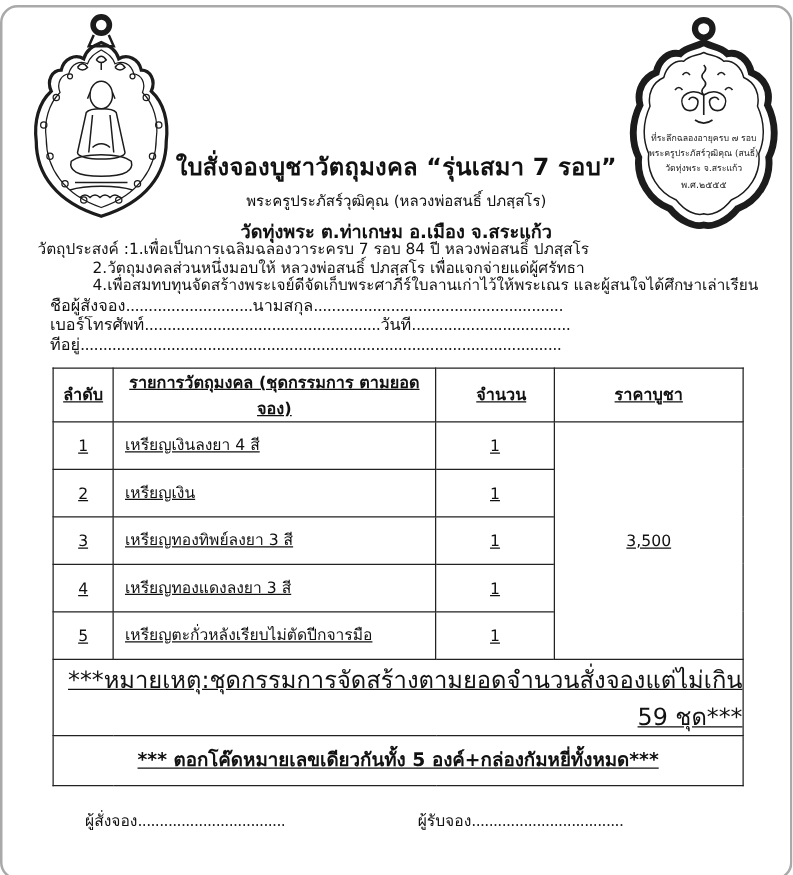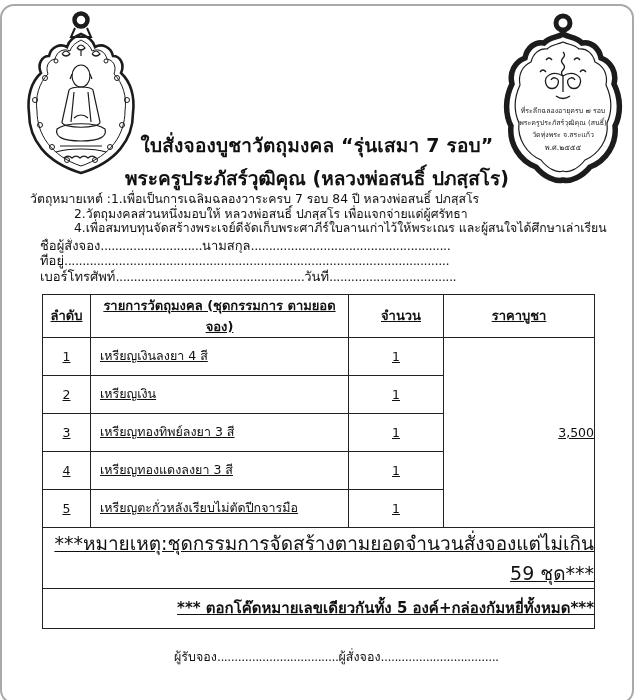--- a/index.html
+++ b/index.html
@@ -7,46 +7,46 @@
   body { font-family:"DejaVu Sans","Liberation Sans",sans-serif; color:#111; }
   .page {
     position:relative; width:634px; height:700px; margin:4px auto;
     background:#fff; border:2px solid #a9a9a9; border-radius:14px;
     overflow:hidden;
   }
   
   .header { position:relative; height:184px; }
   .amulet-front { position:absolute; left:20px; top:4px; }
   .amulet-back  { position:absolute; left:496px; top:6px; }
-  .titles { position:absolute; left:120px; right:120px; top:124px; text-align:center; }
+  .titles { position:absolute; left:120px; right:120px; top:112px; text-align:center; }
   .title-1 { font-size:19px; font-weight:bold; letter-spacing:.2px; }
-  .title-2 { font-size:19px; font-weight:bold; margin-top:3px; }
+  .title-2 { font-size:12px; font-weight:normal; margin-top:3px; }
   .title-3 { font-size:14.5px; font-weight:bold; margin-top:3px; }
   
   .purposes { padding:2px 10px 0 28px; font-size:12.3px; line-height:14.6px; white-space:nowrap; overflow:hidden; }
   .purpose-line { white-space:nowrap; }
   .purpose-line.indent { padding-left:44px; }
   
   .formlines { margin:2px 0 0 38px; width:482px; font-size:13px; line-height:15.6px; }
   .formline { white-space:nowrap; overflow:hidden; width:100%; }
   .dots { letter-spacing:-0.5px; color:#222; }
   
   table.order { border-collapse:collapse; margin:9px 0 0 40px; width:552px; table-layout:fixed;text-decoration:underline; }
   table.order td, table.order th { border:1.4px solid #222; }
   th.c-no    { width:48px; }
   th.c-item  { width:258px; }
   th.c-qty   { width:95px;padding-left:10px; }
   th.c-price { width:151px; }
   table.order th { height:34px; font-size:13px; font-weight:bold; text-align:center; }
   table.order td { height:38px; font-size:12.5px; }
   td.c-no, td.c-qty { text-align:center; }
   td.c-item { padding-left:9px; }
-  td.c-price { text-align:right; font-size:13px; }
+  td.c-price { text-align:center; font-size:13px; }
   tr.note1 td { height:33px; text-align:right; font-size:19px; }
-  tr.note2 td { height:40px; text-align:right; font-size:15px; font-weight:bold; }
+  tr.note2 td { height:40px; text-align:center; font-size:15px; font-weight:bold; }
   
   .signatures { display:flex; margin:18px 0 0 66px; font-size:12.5px; }
   .sig-right { margin-left:106px; }
   .sig { white-space:nowrap; }
   
   .announce { margin-top:46px; text-align:center; font-size:17.5px; font-weight:bold; letter-spacing:.2px; }
   svg .ln { fill:none; stroke:#1c1c1c; }
   svg text { font-family:"DejaVu Sans",sans-serif; fill:#1c1c1c; }
 </style>
 </head>
@@ -127,38 +127,39 @@
         <text x="65" y="101" font-size="7">ที่ระลึกฉลองอายุครบ ๗ รอบ</text>
         <text x="65" y="113" font-size="7">พระครูประภัสร์วุฒิคุณ (สนธิ์)</text>
         <text x="65" y="125" font-size="7">วัดทุ่งพระ จ.สระแก้ว</text>
         <text x="65" y="138" font-size="7.5">พ.ศ.๒๕๕๕</text>
       </g>
     </svg>
 
     <div class="titles">
       <div class="title-1">ใบสั่งจองบูชาวัตถุมงคล “รุ่นเสมา 7 รอบ”</div>
       <div class="title-2">พระครูประภัสร์วุฒิคุณ (หลวงพ่อสนธิ์ ปภสฺสโร)</div>
+      <div class="title-3">วัดทุ่งพระ ต.ท่าเกษม อ.เมือง จ.สระแก้ว</div>
     </div>
   </div>
 
   <div class="purposes">
-    <div class="purpose-line"><span>วัตถุหมายเหต์ :</span><span>1.เพื่อเป็นการเฉลิมฉลองวาระครบ 7 รอบ 84 ปี หลวงพ่อสนธิ์ ปภสฺสโร</span></div>
+    <div class="purpose-line"><span>วัตถุประสงค์ :</span><span>1.เพื่อเป็นการเฉลิมฉลองวาระครบ 7 รอบ 84 ปี หลวงพ่อสนธิ์ ปภสฺสโร</span></div>
     <div class="purpose-line indent">2.วัตถุมงคลส่วนหนึ่งมอบให้ หลวงพ่อสนธิ์ ปภสฺสโร เพื่อแจกจ่ายแด่ผู้ศรัทธา</div>
     <div class="purpose-line indent">4.เพื่อสมทบทุนจัดสร้างพระเจย์ดีจัดเก็บพระศาภีร์ใบลานเก่าไว้ให้พระเณร และผู้สนใจได้ศึกษาเล่าเรียน</div>
   </div>
 
   <div class="formlines">
     <div class="formline">
       <span>ชื่อผู้สั่งจอง</span><span class="dots">............................</span><span>นามสกุล</span><span class="dots">.......................................................</span>
     </div>
     <div class="formline">
+      <span>เบอร์โทรศัพท์</span><span class="dots">....................................................</span><span>วันที่</span><span class="dots">...................................</span>
+    </div>
+    <div class="formline">
       <span>ที่อยู่</span><span class="dots">..........................................................................................................</span>
-    </div>
-    <div class="formline">
-      <span>เบอร์โทรศัพท์</span><span class="dots">....................................................</span><span>วันที่</span><span class="dots">...................................</span>
     </div>
   </div>
 
   <table class="order">
     <thead>
       <tr>
         <th class="c-no">ลำดับ</th>
         <th class="c-item">รายการวัตถุมงคล (ชุดกรรมการ ตามยอดจอง)</th>
         <th class="c-qty">จำนวน</th>
         <th class="c-price">ราคาบูชา</th>
@@ -194,23 +195,23 @@
       <tr class="note1">
         <td colspan="4">***หมายเหตุ:ชุดกรรมการจัดสร้างตามยอดจำนวนสั่งจองแต่ไม่เกิน 59 ชุด***</td>
       </tr>
       <tr class="note2">
         <td colspan="4">***  ตอกโค๊ดหมายเลขเดียวกันทั้ง 5 องค์+กล่องกัมหยี่ทั้งหมด***</td>
       </tr>
     </tbody>
   </table>
 
   <div class="signatures">
+    <div class="sig">
+      <span>ผู้สั่งจอง</span><span class="dots">..................................</span>
+    </div>
     <div class="sig sig-right">
       <span>ผู้รับจอง</span><span class="dots">...................................</span>
     </div>
-    <div class="sig">
-      <span>ผู้สั่งจอง</span><span class="dots">..................................</span>
-    </div>
   </div>
 
   <div class="announce">*** กำหนดการรับวัตถุมงคลประมาณเดือน พฤศจิกายน พ.ศ. 2555 ***</div>
 
 </div>
 
 </body></html>

